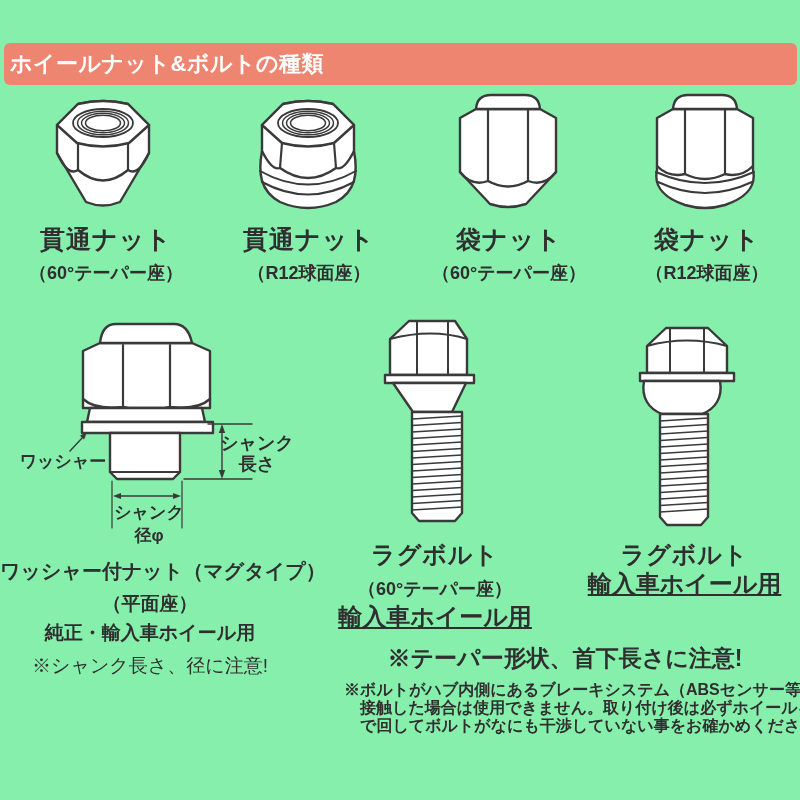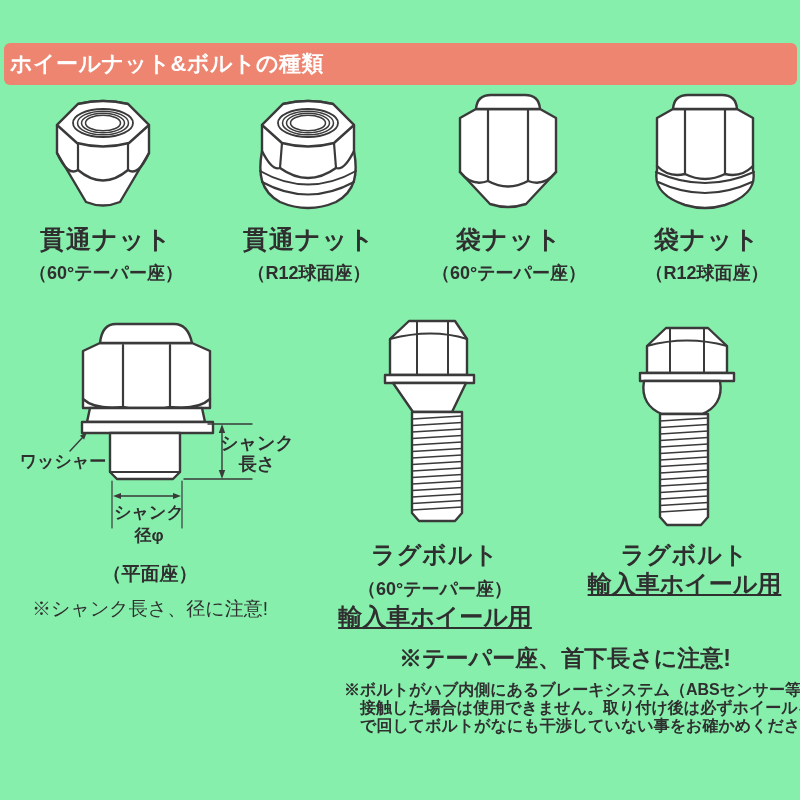--- a/index.html
+++ b/index.html
@@ -179,34 +179,36 @@
         <path stroke-width="2" d="M40,19 L40,63 M74,19 L74,63"></path>
         <rect fill="#ffffff" x="10" y="63" width="94" height="8"></rect>
         <path fill="#ffffff" d="M14,71 C11,88 19,99 32,104 L72,104 C85,99 93,88 90,71 Z"></path>
         <path fill="#ffffff" d="M30,104 L30,207 L37,215 L71,215 L78,207 L78,104 Z"></path>
         <path stroke-width="1.5" d="M30,111 L78,108 M30,117.5 L78,114.5 M30,124 L78,121 M30,130.5 L78,127.5 M30,137 L78,134 M30,143.5 L78,140.5 M30,150 L78,147 M30,156.5 L78,153.5 M30,163 L78,160 M30,169.5 L78,166.5 M30,176 L78,173 M30,182.5 L78,179.5 M30,189 L78,186 M30,195.5 L78,192.5 M30,202 L78,199"></path>
       </g>
     </svg>
   </div>
 
   <div class="wn-label">
+    <div class="name">ワッシャー付ナット（マグタイプ）</div>
     <div class="seat">（平面座）</div>
+    <div class="use">純正・輸入車ホイール用</div>
     <div class="note">※シャンク長さ、径に注意!</div>
   </div>
 
   <div class="bolt-label" style="left:325px;width:220px;">
     <div class="name">ラグボルト</div>
     <div class="seat">（60°テーパー座）</div>
     <div class="use">輸入車ホイール用</div>
   </div>
   <div class="bolt-label" style="left:572px;width:225px;">
     <div class="name">ラグボルト</div>
     <div class="use">輸入車ホイール用</div>
   </div>
 
-  <div class="footer-warning">※テーパー座、首下長さに注意!</div>
+  <div class="footer-warning">※テーパー形状、首下長さに注意!</div>
   <div class="footer-note">
     <div class="ln">※ボルトがハブ内側にあるブレーキシステム（ABSセンサー等）に</div>
     <div class="ln indent">接触した場合は使用できません。取り付け後は必ずホイールを手</div>
     <div class="ln indent">で回してボルトがなにも干渉していない事をお確かめください。</div>
   </div>
 
 </div>
 
 </body></html>

